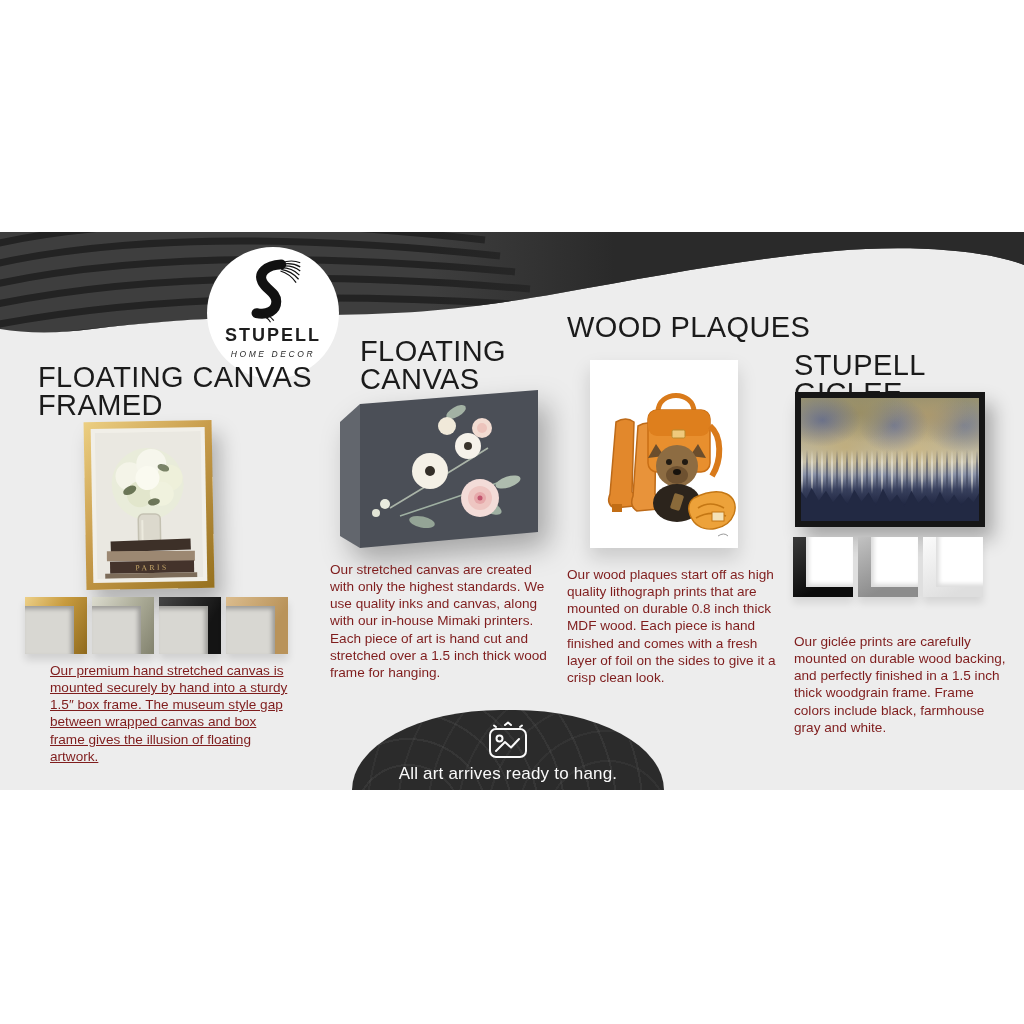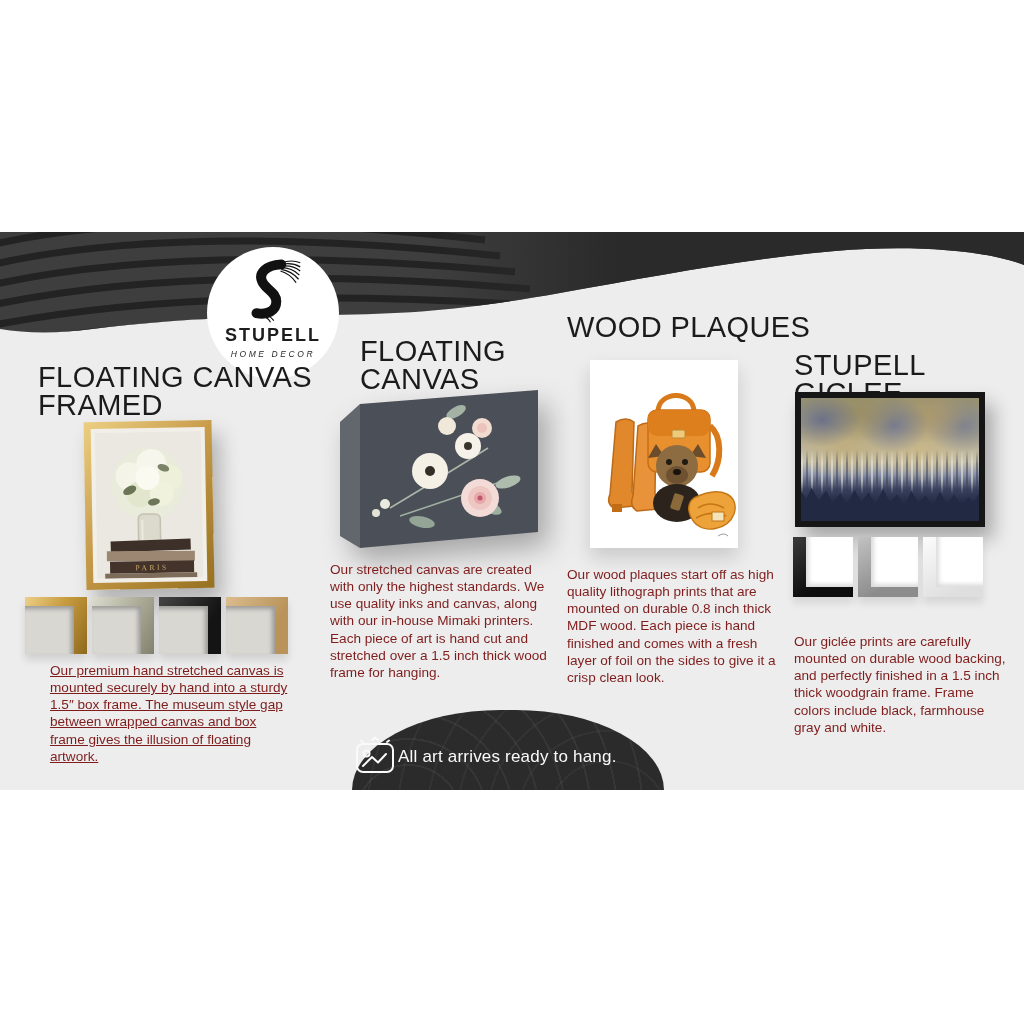--- a/index.html
+++ b/index.html
@@ -67,21 +67,21 @@
   .sw4-black{background:linear-gradient(150deg,#3a3a3a 0%,#0c0c0c 70%);}
   .sw4-gray{background:linear-gradient(150deg,#c2c2c2 0%,#8c8c8c 70%);}
   .sw4-white{background:linear-gradient(150deg,#fbfbfb 0%,#dedede 80%);}
   
   .dome{position:absolute;left:352px;top:710px;width:312px;height:80px;z-index:7;
         background:
           repeating-radial-gradient(circle at 18% 135%, rgba(255,255,255,.05) 0 2px, transparent 2px 26px),
           repeating-radial-gradient(circle at 82% 140%, rgba(255,255,255,.04) 0 2px, transparent 2px 30px),
           #2b2b2b;
         border-radius:156px 156px 0 0/84px 84px 0 0;
-        display:flex;flex-direction:row;align-items:center;justify-content:flex-start;padding-top:11px;box-sizing:border-box;}
+        display:flex;flex-direction:column;align-items:center;justify-content:flex-start;padding-top:11px;box-sizing:border-box;}
   .dome-msg{color:#fafafa;font-size:17px;margin-top:3px;letter-spacing:.2px;}
 </style>
 </head>
 <body>
 
 <div id="stage">
 
   <div class="panel"></div>
 
   <svg class="band-svg" viewBox="0 0 1024 120" preserveAspectRatio="none">

